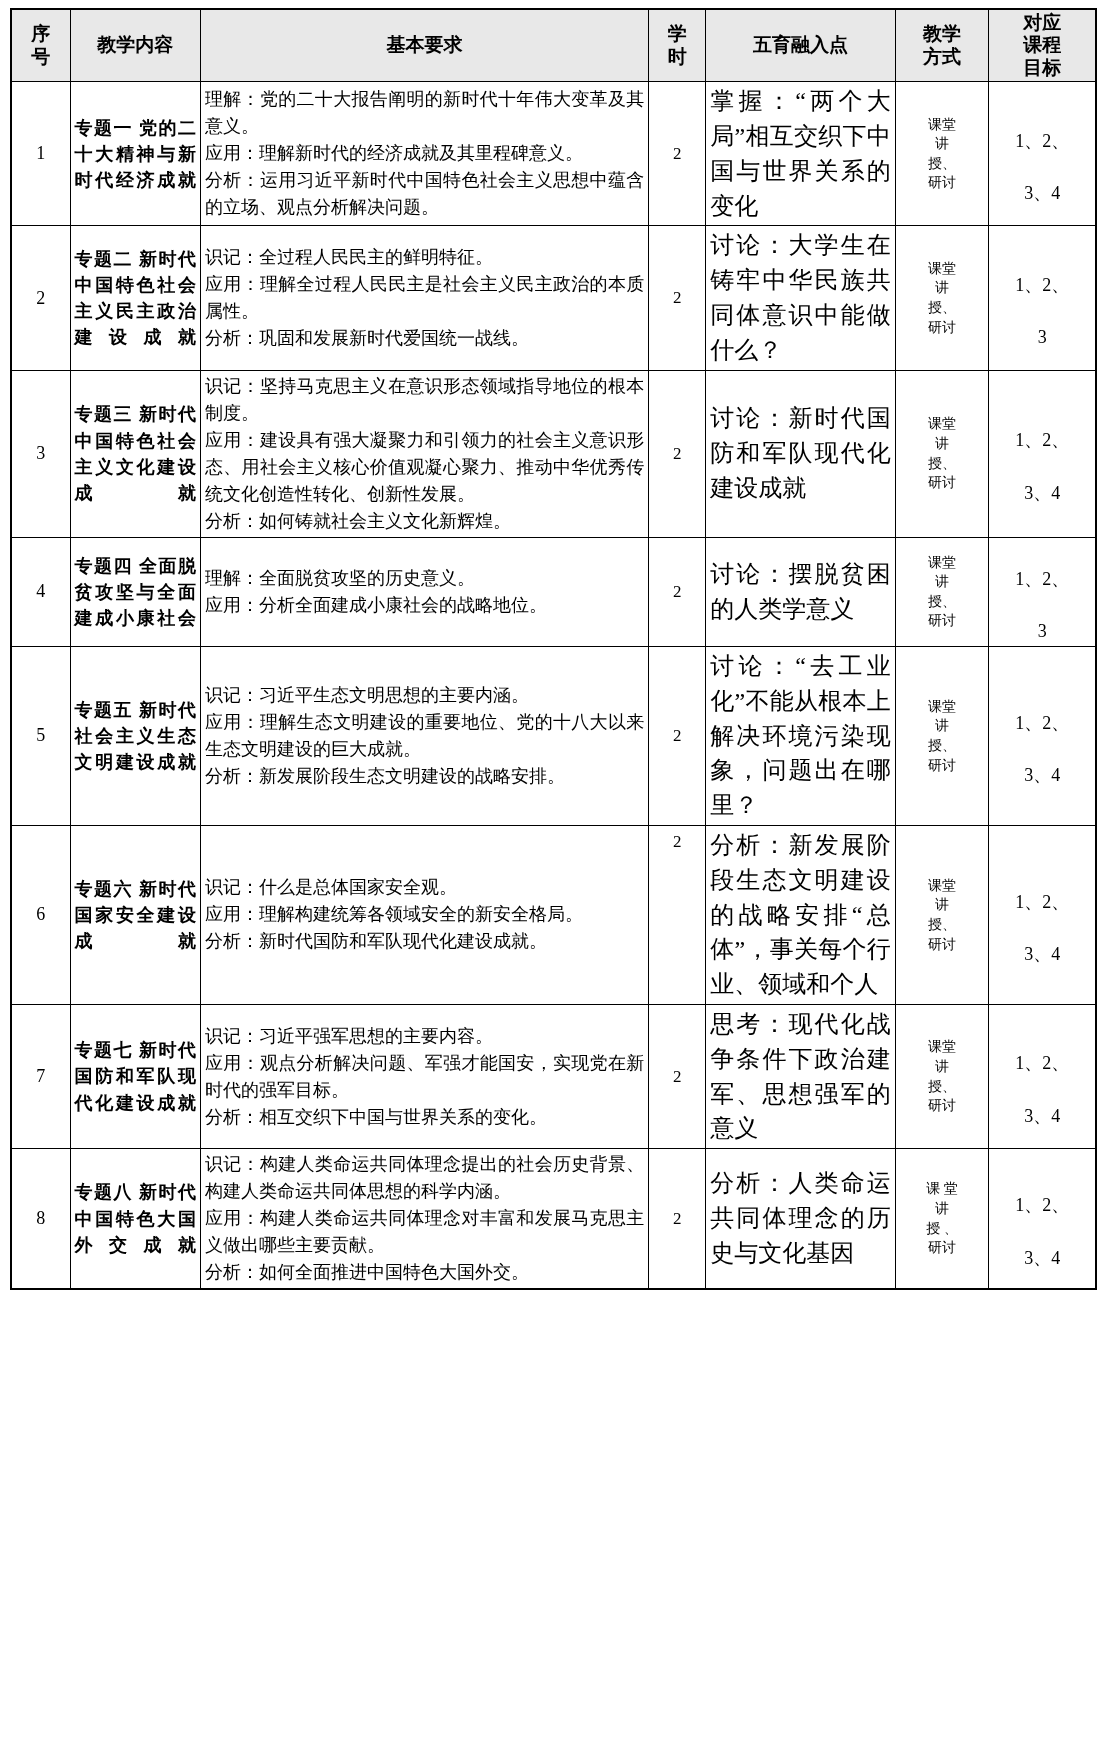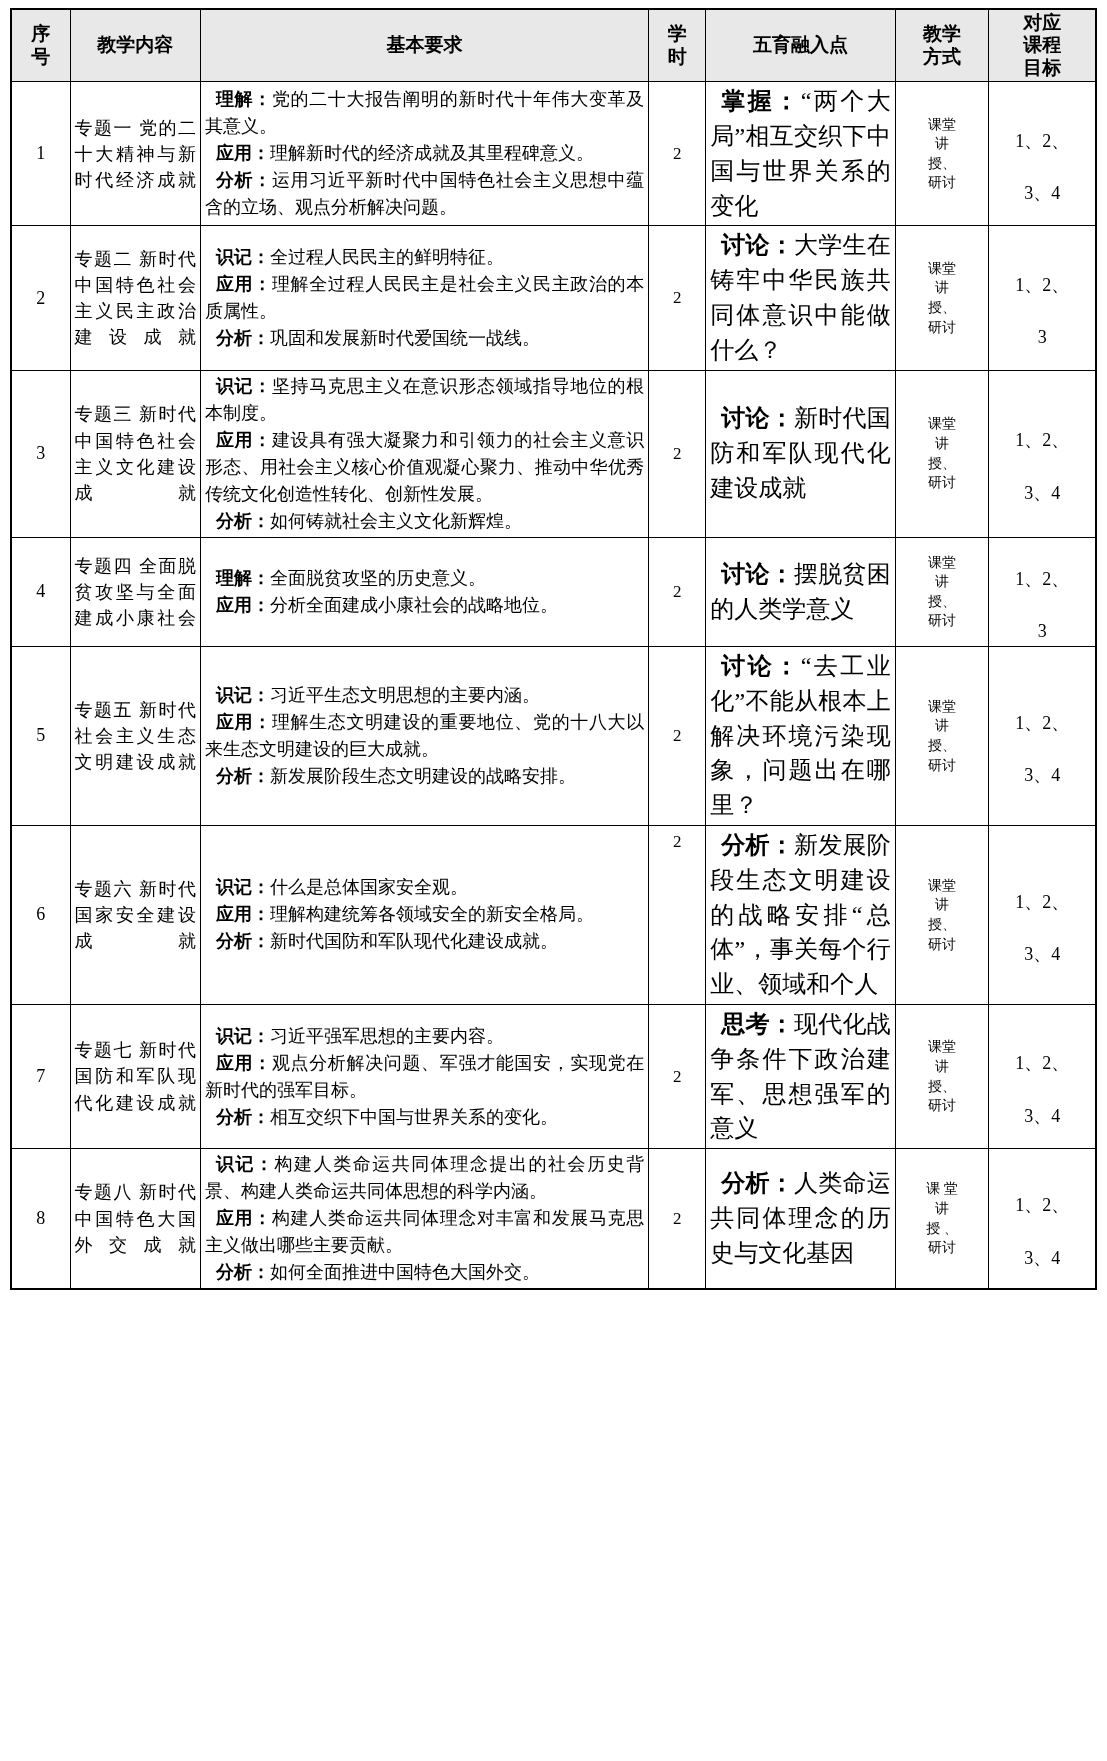--- a/index.html
+++ b/index.html
@@ -52,34 +52,34 @@
     text-align: center;
     font-size: 18px;
   }
   td.title {
     font-size: 18px;
     line-height: 1.45;
     text-align: justify;
     text-align-last: justify;
     text-justify: inter-ideograph;
     padding: 2px 7px;
+    font-weight: bold;
   }
   td.req {
     font-size: 18px;
     line-height: 1.5;
     text-align: justify;
     text-justify: inter-ideograph;
     padding: 3px 6px;
   }
   td.req p {
     margin: 0;
   }
   td.req b, td.wuyu b {
-    font-weight: bold;
-    margin-left: 11px;
+    font-weight: normal;
   }
   td.hours {
     text-align: center;
     font-size: 17px;
   }
   td.hours.toppad {
     vertical-align: top;
     padding-top: 6px;
   }
   td.wuyu {

